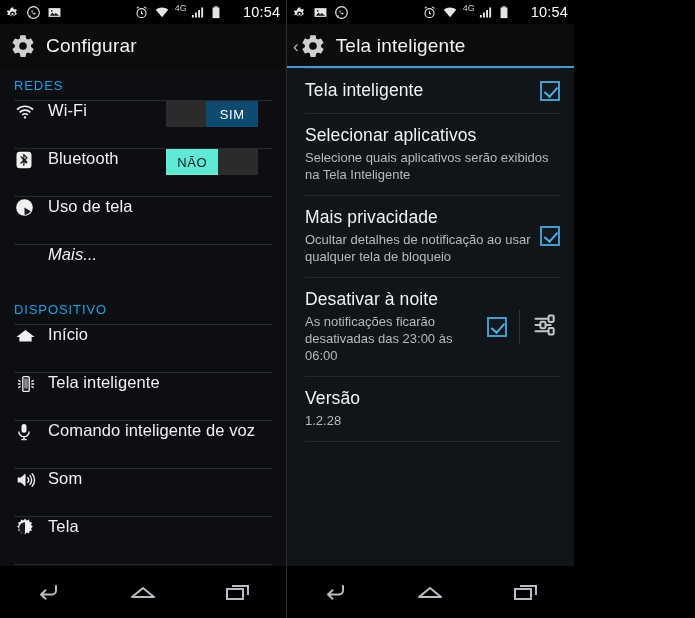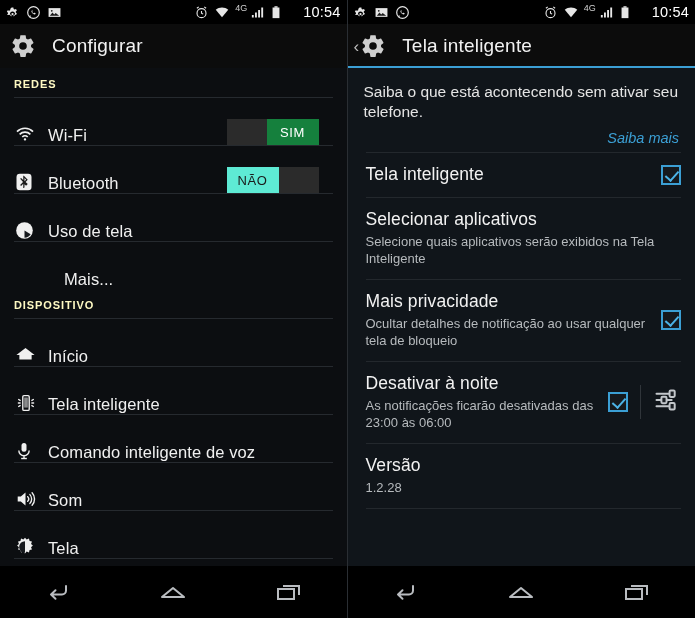--- a/index.html
+++ b/index.html
@@ -2,21 +2,21 @@
 <html><head>
 <meta charset="utf-8">
 <style>
   * { box-sizing: border-box; margin: 0; padding: 0; }
   html, body {
     width: 695px; height: 618px;
     background: #000;
     font-family: "Liberation Sans", sans-serif;
     overflow: hidden;
   }
-  .screens { display: flex; width: 695px; height: 618px; }
+  .screens { display: flex; width: 574px; height: 618px; }
   .phone {
     width: 347px; height: 618px;
     display: flex; flex-direction: column;
     background: #0c0e11;
     position: relative;
   }
   .phone.right { width: 348px; background: #10151a; }
   .divider-vert { width: 1px; background: #2a2e33; height: 618px; }
 
   
@@ -30,48 +30,48 @@
   .sb-icon { display: block; }
   .sb-clock { font-size: 14.5px; color: #fff; letter-spacing: .2px; margin-left: 16px; }
   .net-label { font-size: 9px; color: #cfcfcf; position: relative; top: -4px; margin-right: -2px; }
 
   
   .actionbar {
     height: 44px; background: #0c0c0c; display: flex; align-items: center;
     padding-left: 10px; flex: 0 0 44px; position: relative;
   }
   .actionbar.right { padding-left: 6px; }
-  .ab-title { color: #f2f2f2; font-size: 19px; margin-left: 16px; letter-spacing: .2px; }
+  .ab-title { color: #f2f2f2; font-size: 19px; margin-left: 10px; letter-spacing: .2px; }
   .ab-underline { position: absolute; left:0; right:0; bottom:0; height:2px; background:#3b9fd4; }
   .back-chevron { color:#bdbdbd; font-size:17px; line-height:1; margin-right:1px; }
 
   
   .list { flex: 1 1 auto; overflow: hidden; }
   .section-hdr {
-    color: #fef9c3; font-size: 11px; font-weight: bold;
+    color: #0ea5e9; font-size: 13px; font-weight: normal;
     letter-spacing: .9px; padding: 10px 0 7px 14px;
   }
   .sep { height:1px; background:#262a2f; margin-left:14px; margin-right:14px; }
   .row {
-    display:flex; align-items:flex-end; height:47px; padding-left:14px; padding-right:28px;
+    display:flex; align-items:flex-start; height:47px; padding-left:14px; padding-right:28px;
     position: relative;
   }
   .row .ico { width:34px; display:flex; align-items:center; justify-content:flex-start; flex:0 0 34px; }
   .row .label { color:#f0f0f0; font-size:16.5px; letter-spacing:.1px; }
-  .row .label.indent { margin-left: 50px; }
+  .row .label.indent { margin-left: 34px; font-style: italic; }
 
   
   .toggle { margin-left:auto; width:92px; height:26px; display:flex; position:relative; }
   .toggle .track { position:absolute; inset:0; background:#2b2b2b; }
   .thumb {
     position:absolute; top:0; height:26px; width:52px;
     display:flex; align-items:center; justify-content:center;
     font-size:13px; letter-spacing:.6px;
   }
-  .thumb.on { right:0; background:#15803d; color:#ffffff; }
+  .thumb.on { right:0; background:#0c4a6e; color:#ffffff; }
   .thumb.off { left:0; background:#5eead4; color:#1a1a1a; }
 
   
   .intro { padding: 14px 16px 6px 16px; }
   .intro p { color:#e4e4e4; font-size:15.5px; line-height:20px; }
   .intro .more { color:#3b9fd4; font-size:14.5px; font-style:italic; text-align:right; display:block; margin-top:8px; }
   .prow { display:flex; align-items:flex-start; padding:11px 14px 12px 18px; }
   .prow .texts { flex:1 1 auto; padding-right:8px; }
   .ptitle { color:#f2f2f2; font-size:17.5px; letter-spacing:.1px; }
   .psub { color:#b6babd; font-size:13px; line-height:17px; margin-top:3px; }
@@ -317,24 +317,20 @@
       <span class="back-chevron">‹</span>
       <svg width="26" height="26" viewBox="0 0 24 24">
           <path fill="#cfcfcf" d="M19.4 13c.04-.32.06-.66.06-1s-.02-.68-.07-1l2.1-1.63a.5.5 0 00.12-.64l-2-3.46a.5.5 0 00-.6-.22l-2.49 1a7.3 7.3 0 00-1.7-1L14.5 2.4a.5.5 0 00-.5-.4h-4a.5.5 0 00-.5.42L9.16 5.1c-.62.25-1.18.58-1.7 1l-2.49-1a.5.5 0 00-.6.22l-2 3.46a.5.5 0 00.12.64L4.6 11c-.05.32-.08.66-.08 1s.03.68.08 1l-2.1 1.63a.5.5 0 00-.12.64l2 3.46c.12.22.38.3.6.22l2.49-1c.52.4 1.08.73 1.7 1l.35 2.68c.03.24.24.42.5.42h4c.25 0 .46-.18.5-.42l.35-2.68c.62-.26 1.18-.6 1.7-1l2.49 1c.23.08.48 0 .6-.22l2-3.46a.5.5 0 00-.12-.64L19.4 13zM12 15.5A3.5 3.5 0 1115.5 12 3.5 3.5 0 0112 15.5z"></path>
         </svg>
       <span class="ab-title">Tela inteligente</span>
       <span class="ab-underline"></span>
     </div>
 
     <div class="list">
 
-      <div class="intro">
-        <p>Saiba o que está acontecendo sem ativar seu telefone.</p>
-        <span class="more">Saiba mais</span>
-      </div>
       <div class="sep2"></div>
 
       <div class="prow">
         <div class="texts">
           <div class="ptitle">Tela inteligente</div>
         </div>
         <div class="ctrl">
           <span class="checkbox"></span>
         </div>
       </div>

